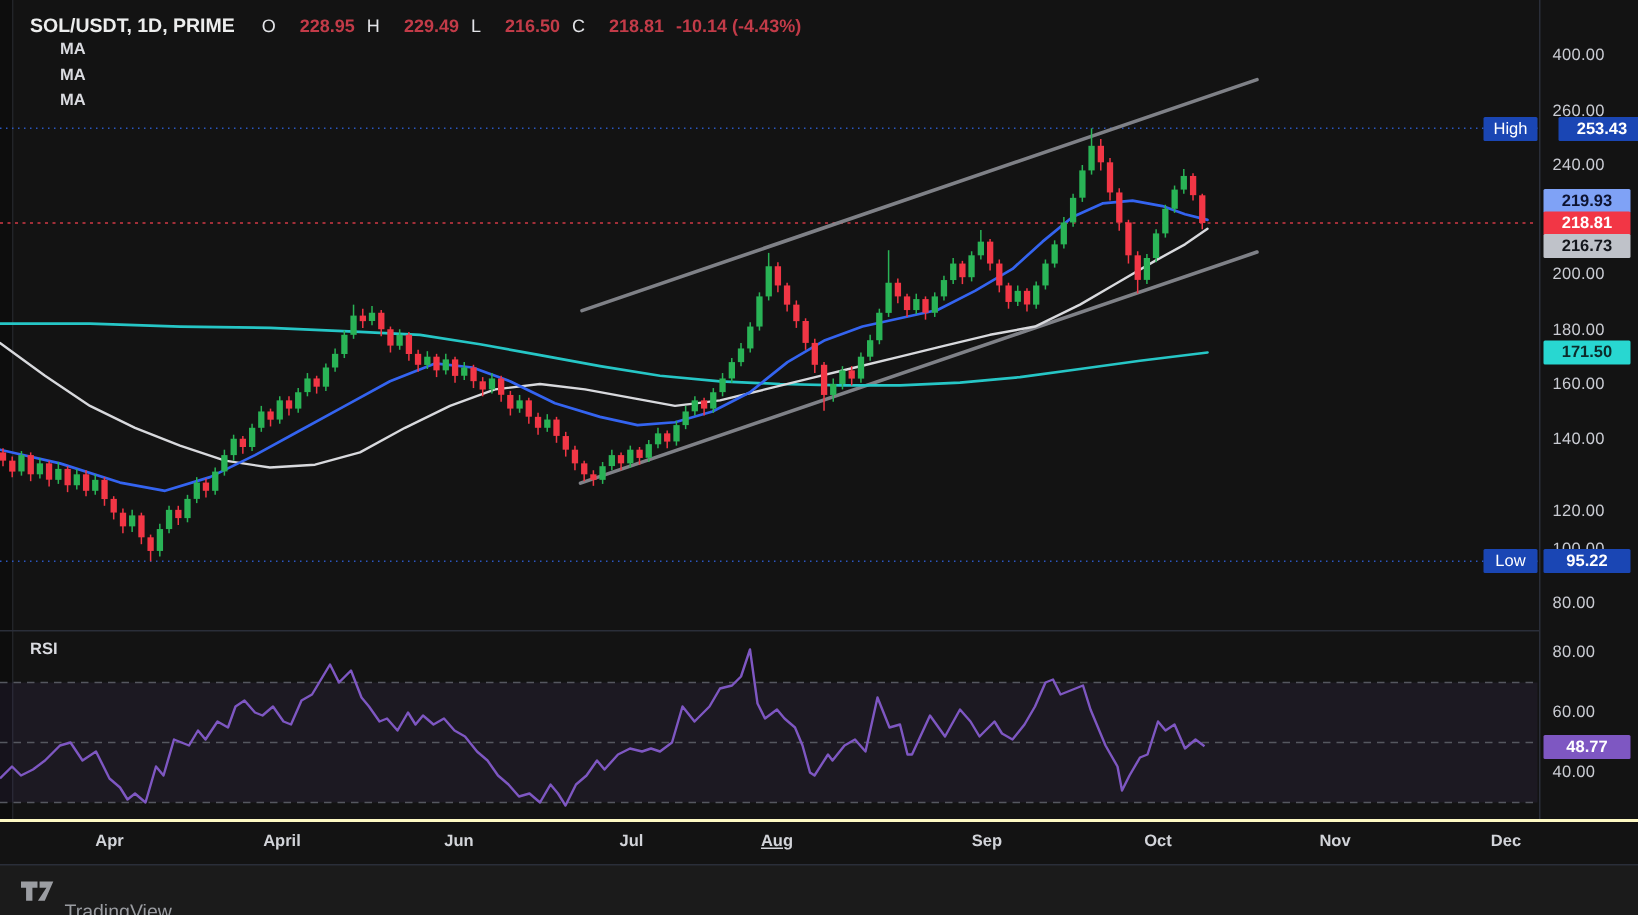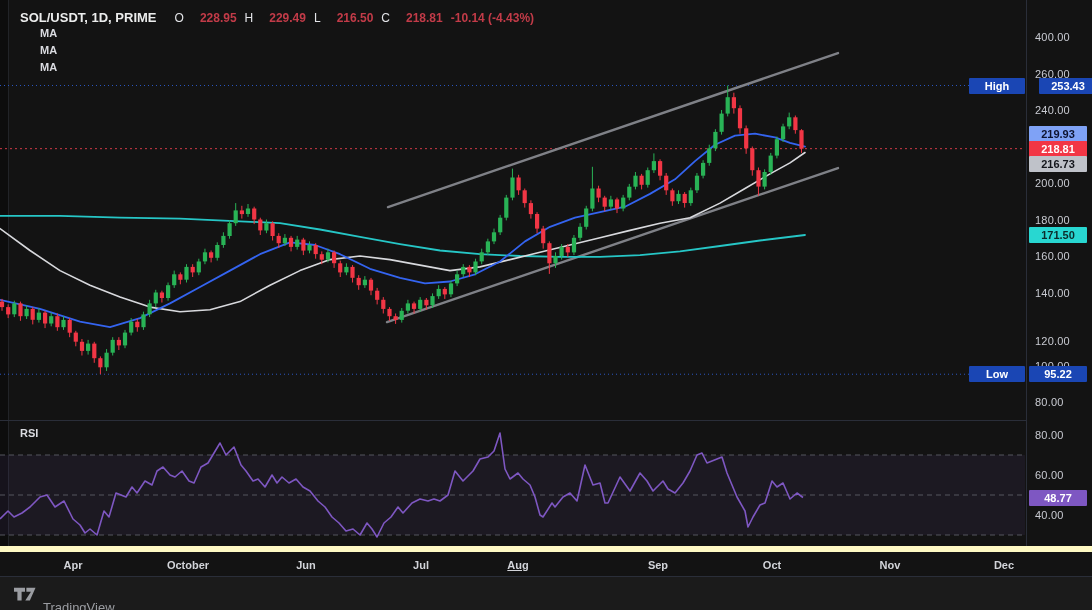--- a/index.html
+++ b/index.html
@@ -14,24 +14,24 @@
   .ohlc-letter{font-size:12px;color:#e3e4e8;margin-left:8px;}
   .ohlc-val{font-size:12px;color:#c23b48;font-weight:600;margin-left:16px;}
   .ohlc-chg{font-size:12px;color:#c23b48;font-weight:600;margin-left:8px;}
   .ma-row{font-size:11px;font-weight:700;color:#dadbe0;height:17px;line-height:17px;margin-left:20px;}
   #rsi-legend{position:absolute;left:20px;top:427px;font-size:11px;font-weight:700;color:#dadbe0;z-index:5;}
   
   #price-axis{position:absolute;left:1026px;top:0;width:66px;height:575px;background:#131313;border-left:1px solid #2a2e39;}
   .tick{position:absolute;left:8px;transform:translateY(-50%);font-size:11px;color:#c9cbd2;letter-spacing:.2px;}
   .badge{position:absolute;left:2px;width:58px;height:16px;transform:translateY(-50%);
          font-size:11px;font-weight:700;text-align:center;line-height:16px;border-radius:1px;z-index:6;}
-  .hl-tag{position:absolute;right:68px;width:56px;height:16px;transform:translateY(-50%);
-          font-size:11px;font-weight:700;text-align:center;line-height:16px;color:#fff;border-radius:1px;z-index:6;}
+  .hl-tag{position:absolute;right:68px;width:36px;height:16px;transform:translateY(-50%);
+          font-size:11px;font-weight:400;text-align:center;line-height:16px;color:#fff;border-radius:1px;z-index:6;}
   
-  #time-axis{position:absolute;left:0;top:546px;width:1092px;height:29px;background:#131313;border-top:6px solid #fef9c3;}
+  #time-axis{position:absolute;left:0;top:546px;width:1092px;height:29px;background:#131313;border-top:2px solid #fef9c3;}
   .month{position:absolute;top:7px;transform:translateX(-50%);font-size:11px;font-weight:600;color:#d2d4d9;}
   
   #bottom-bar{position:absolute;left:0;top:576px;width:1092px;height:34px;background:#1b1b1b;border-top:1px solid #2a2e39;display:flex;align-items:center;}
   #brand{display:flex;align-items:center;margin-left:14px;cursor:pointer;}
   #brand-text{font-size:13px;font-weight:500;color:#9b9da2;margin-left:7px;margin-top:27px;}
   #pane-divider{position:absolute;left:0;top:420px;width:1092px;height:1px;background:#2a2e39;}
 </style>
 </head>
 <body>
 
@@ -352,21 +352,21 @@
       <div class="badge" style="top: 148.7px; background: rgb(242, 54, 69); color: rgb(255, 255, 255);">218.81</div>
       <div class="badge" style="top: 163.5px; background: rgb(191, 194, 201); color: rgb(20, 22, 28);">216.73</div>
       <div class="badge" style="top: 235.1px; background: rgb(40, 215, 209); color: rgb(12, 43, 42);">171.50</div>
       <div class="badge" style="top: 374.2px; background: rgb(26, 70, 180); color: rgb(255, 255, 255);">95.22</div>
       <div class="hl-tag" style="top: 374.2px; background: rgb(26, 70, 180);">Low</div>
       <div class="badge" style="top: 497.5px; background: rgb(126, 87, 194); color: rgb(255, 255, 255);">48.77</div>
     </div>
 
   <div id="time-axis">
       <div class="month" style="left: 73px;">Apr</div>
-      <div class="month" style="left: 188px;">October</div>
+      <div class="month" style="left: 188px;">April</div>
       <div class="month" style="left: 306px;">Jun</div>
       <div class="month" style="left: 421px;">Jul</div>
       <div class="month" style="left: 518px; text-decoration: underline;">Aug</div>
       <div class="month" style="left: 658px;">Sep</div>
       <div class="month" style="left: 772px;">Oct</div>
       <div class="month" style="left: 890px;">Nov</div>
       <div class="month" style="left: 1004px;">Dec</div>
     </div>
 
   <div id="bottom-bar">

